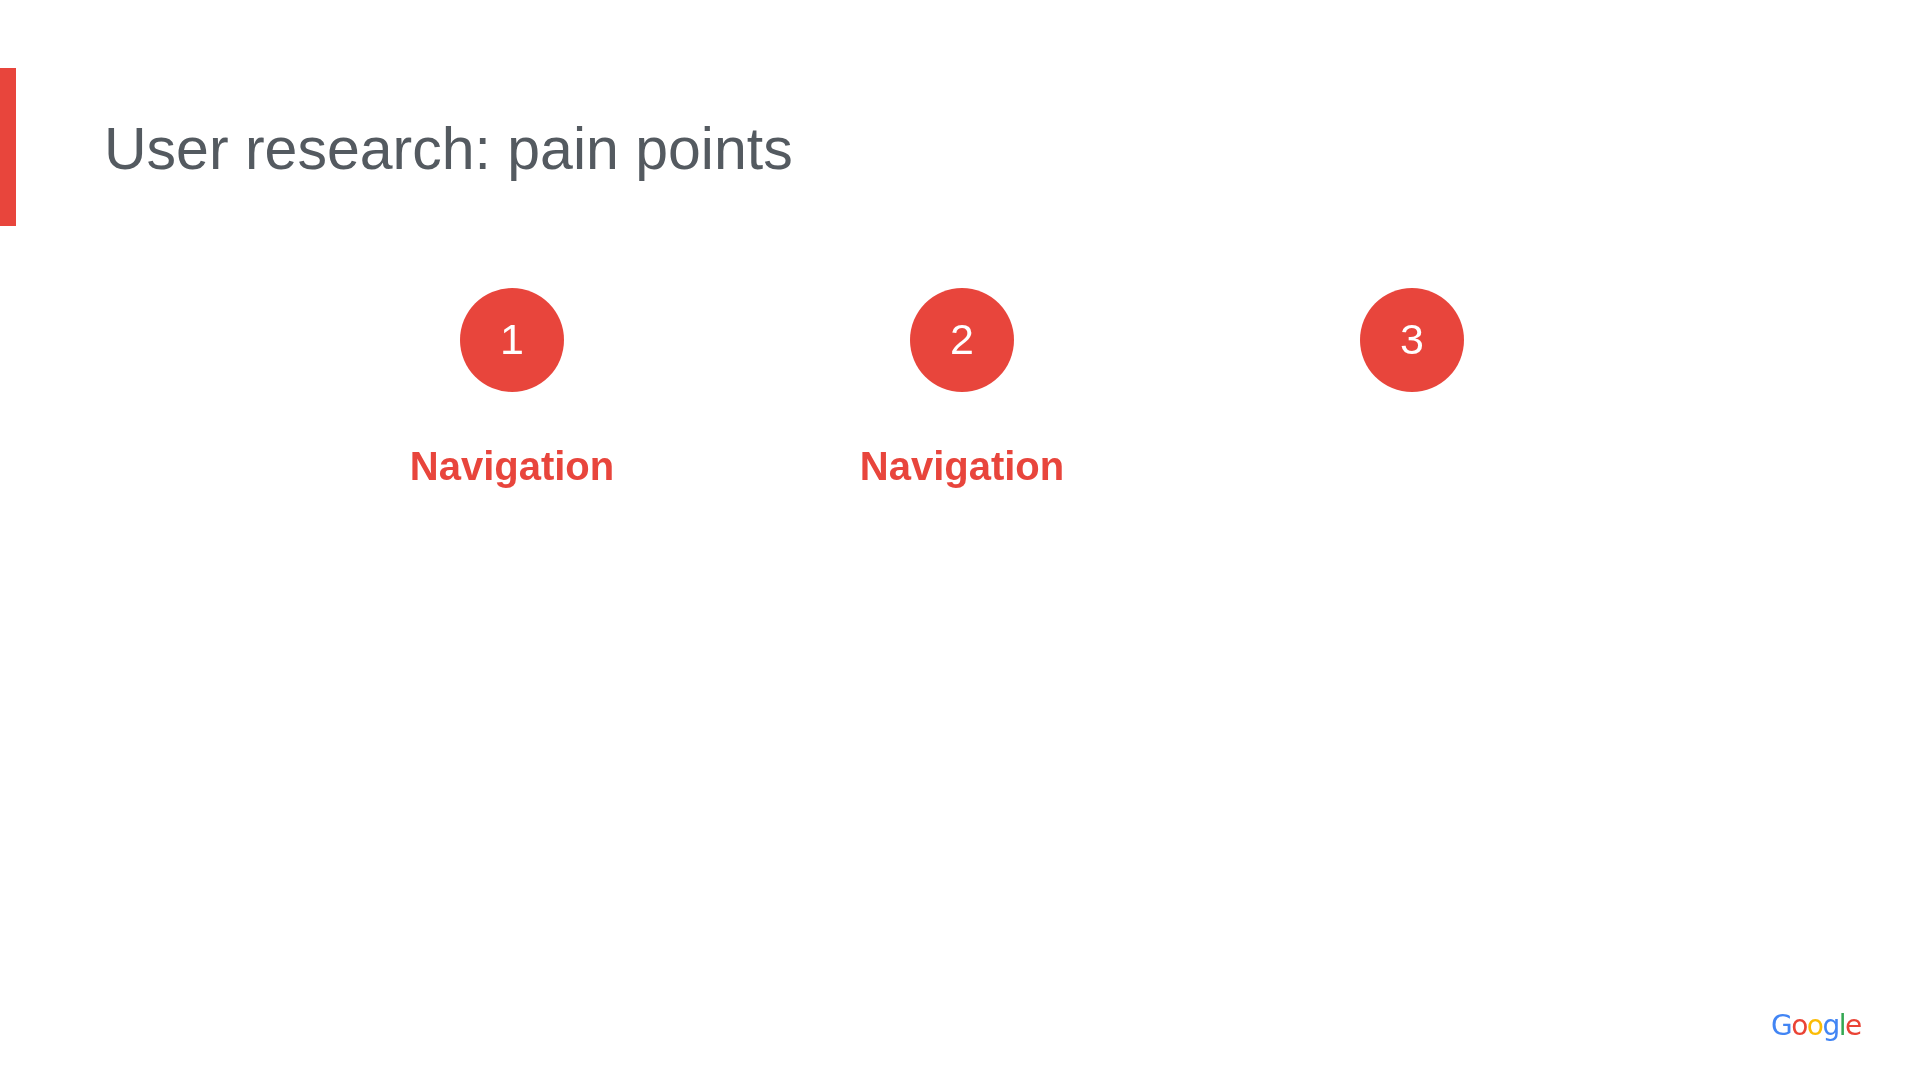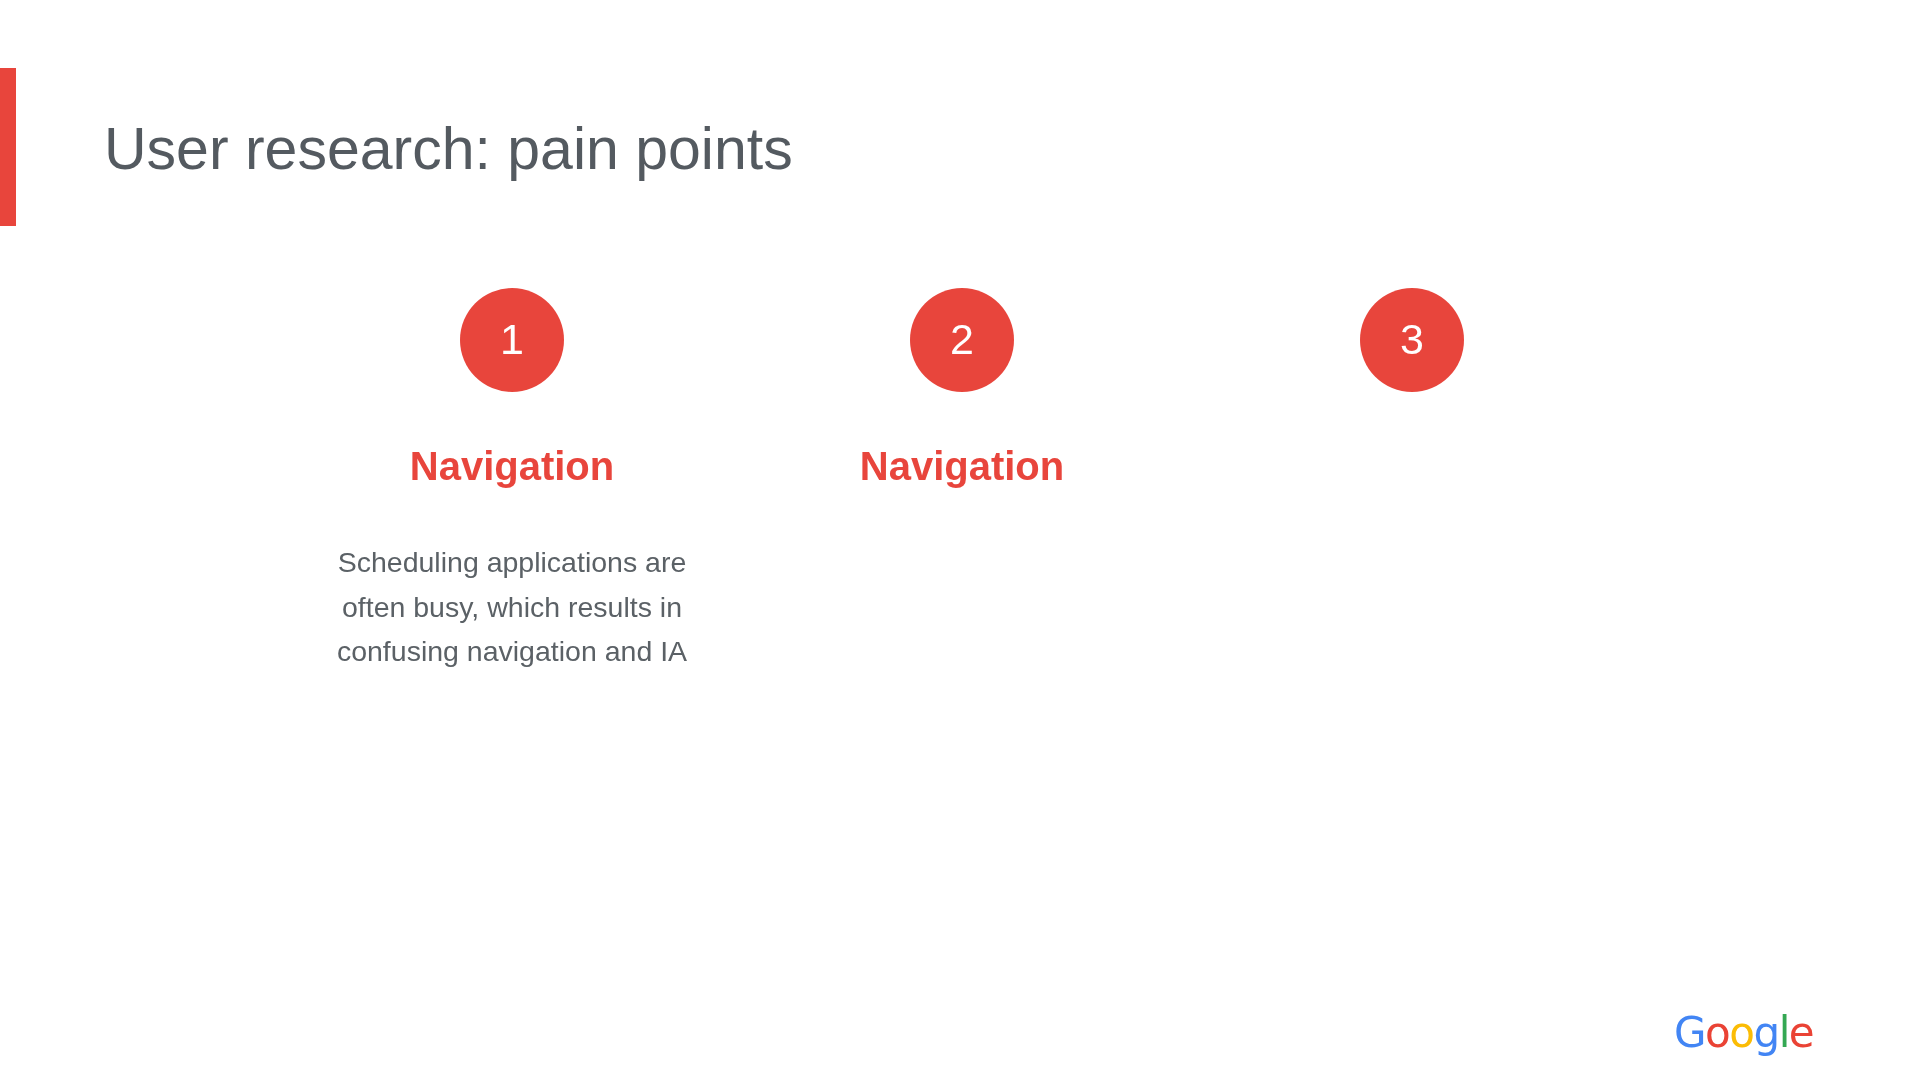--- a/index.html
+++ b/index.html
@@ -102,24 +102,24 @@
     font-size: 28.5px;
     font-weight: 400;
     color: #5b6166;
     text-align: center;
     line-height: 44.5px;
   }
 
   
   .google-logo {
     position: absolute;
-    left: 1674px;
+    left: 1771px;
     top: 1012px;
     font-family: "DejaVu Sans", "Liberation Sans", sans-serif;
-    font-size: 42px;
+    font-size: 28px;
     font-weight: 400;
     letter-spacing: -1.5px;
     line-height: 1;
     white-space: nowrap;
   }
   .google-logo span { display: inline-block; }
 </style>
 </head>
 <body>
 
@@ -129,21 +129,20 @@
 
   <div class="slide-title">User research: pain points</div>
 
   <div class="columns">
 
     <div class="column">
       <div class="badge">
         <span class="badge-number">1</span>
       </div>
       <div class="col-heading">Navigation</div>
-      <div class="col-body">Scheduling applications are often busy, which results in confusing navigation and IA</div>
     </div>
 
     <div class="column">
       <div class="badge">
         <span class="badge-number">2</span>
       </div>
       <div class="col-heading">Navigation</div>
     </div>
 
     <div class="column">

